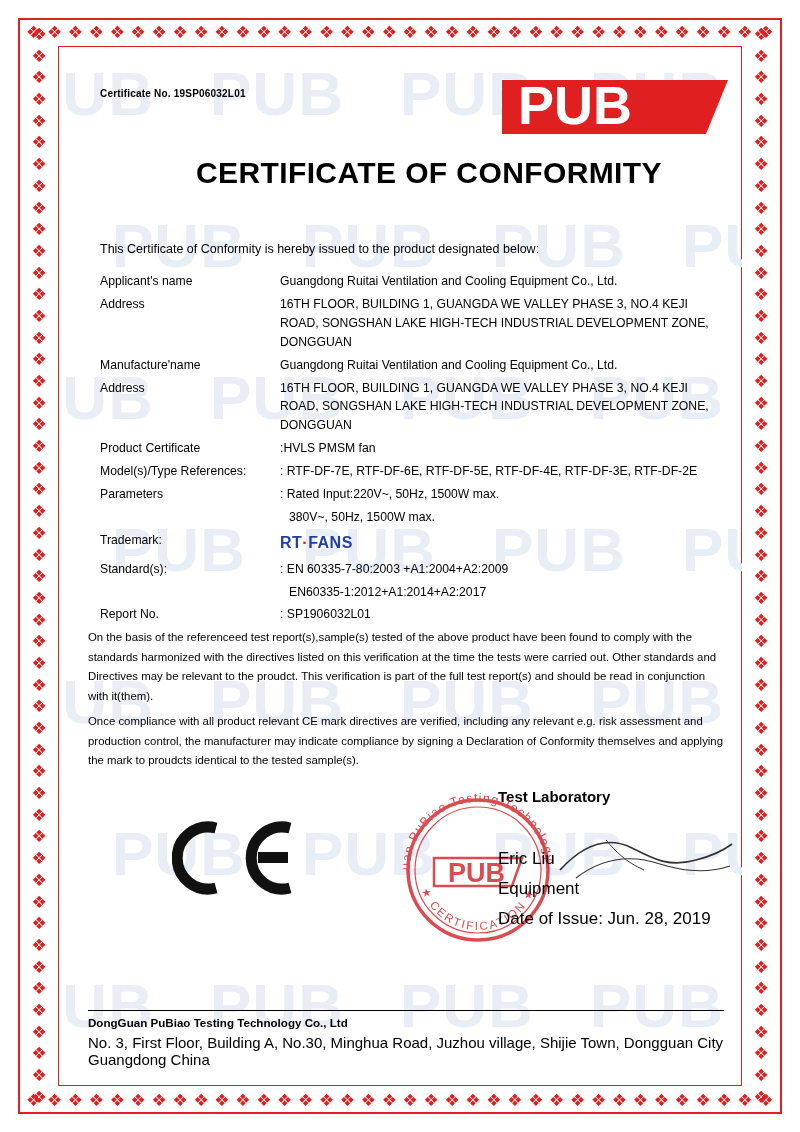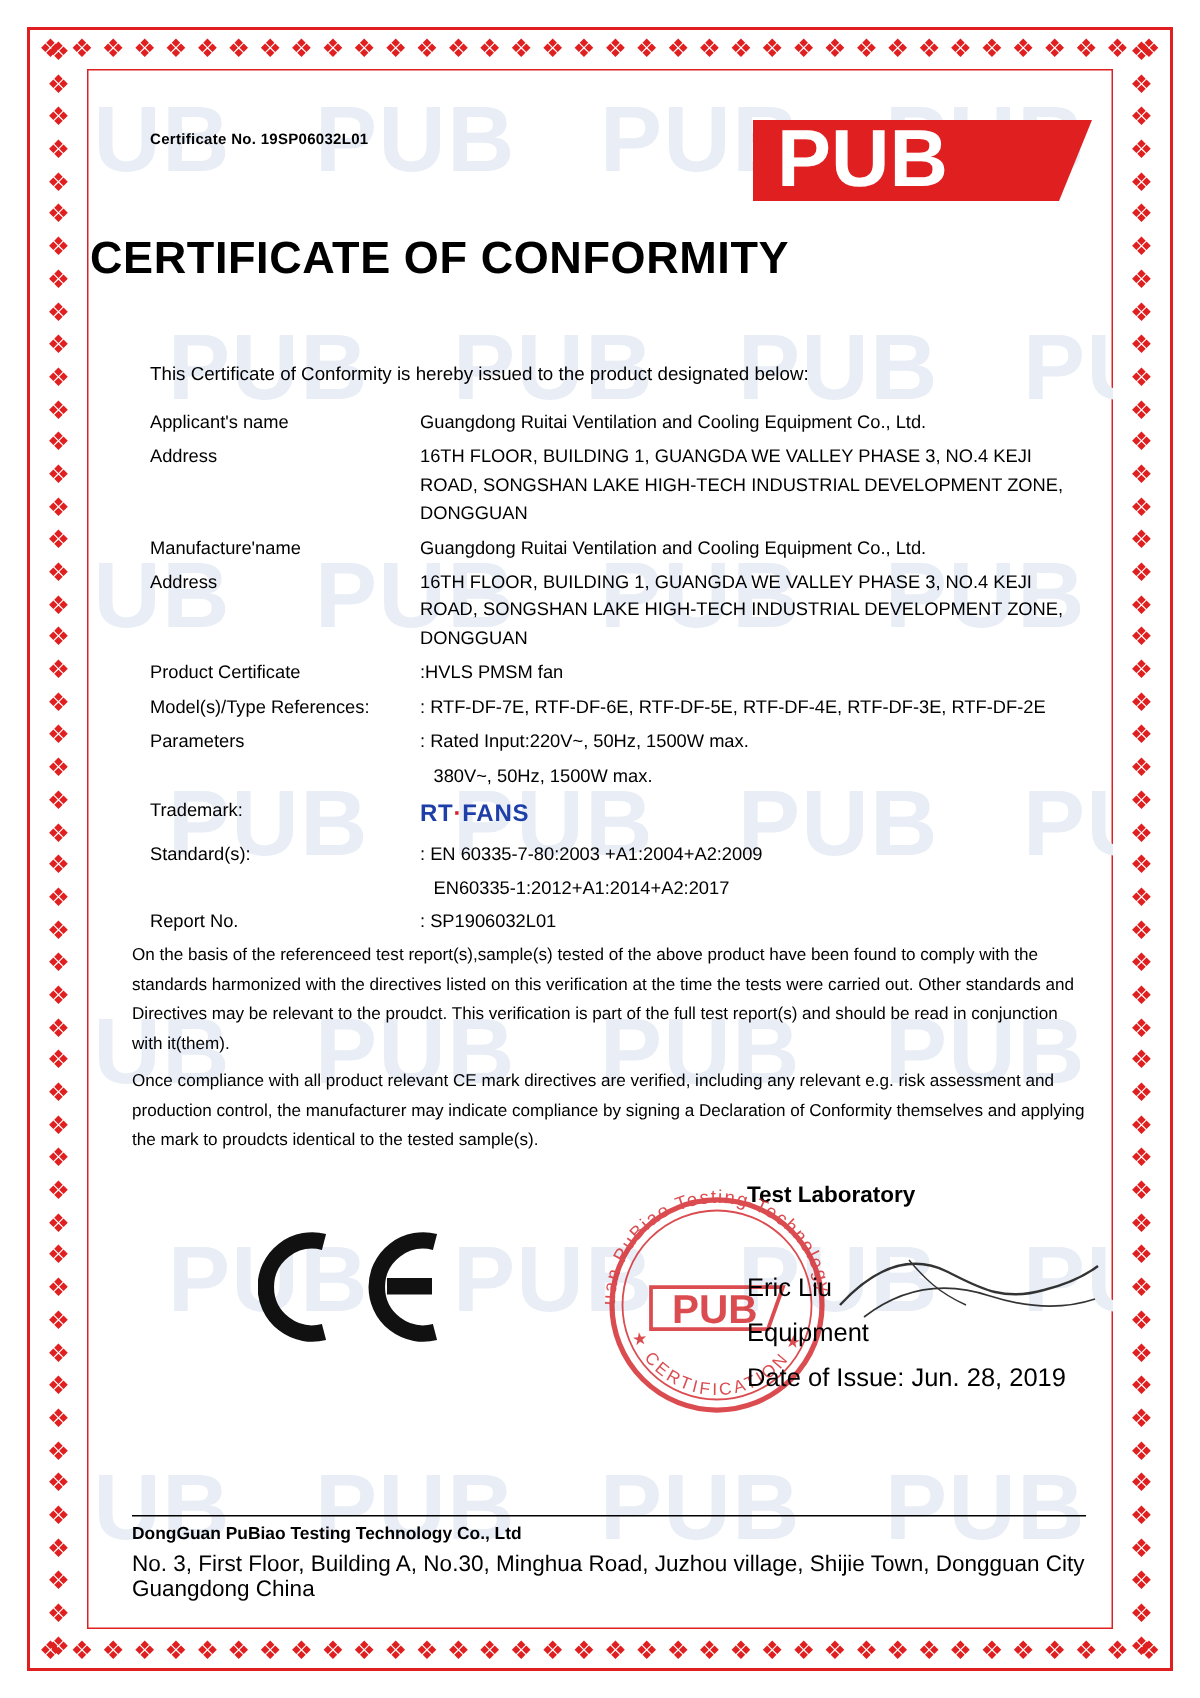--- a/index.html
+++ b/index.html
@@ -104,21 +104,21 @@
     position: absolute;
     right: 12px; top: 28px;
     width: 230px; height: 62px;
   }
   .pub-logo svg { display: block; }
 
   .title-main {
     position: absolute;
     left: 0; top: 108px;
     width: 602px;
-    text-align: left;
+    text-align: right;
     font-size: 30px;
     font-weight: bold;
     letter-spacing: .4px;
   }
   .title-sub {
     position: absolute;
     left: 0; top: 148px;
     width: 682px;
     text-align: center;
     font-size: 20px;

